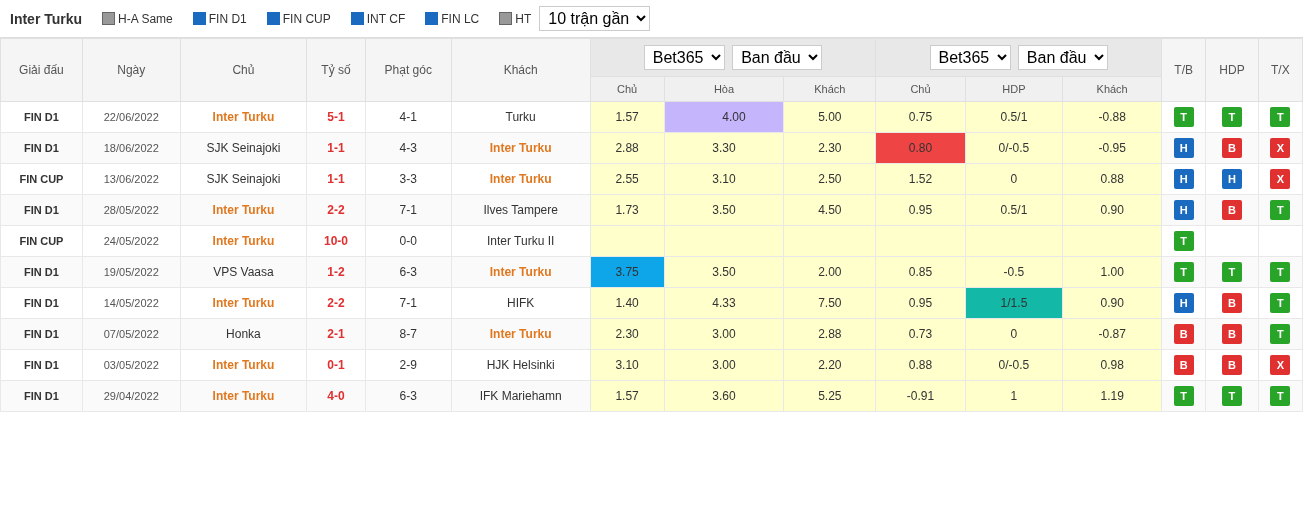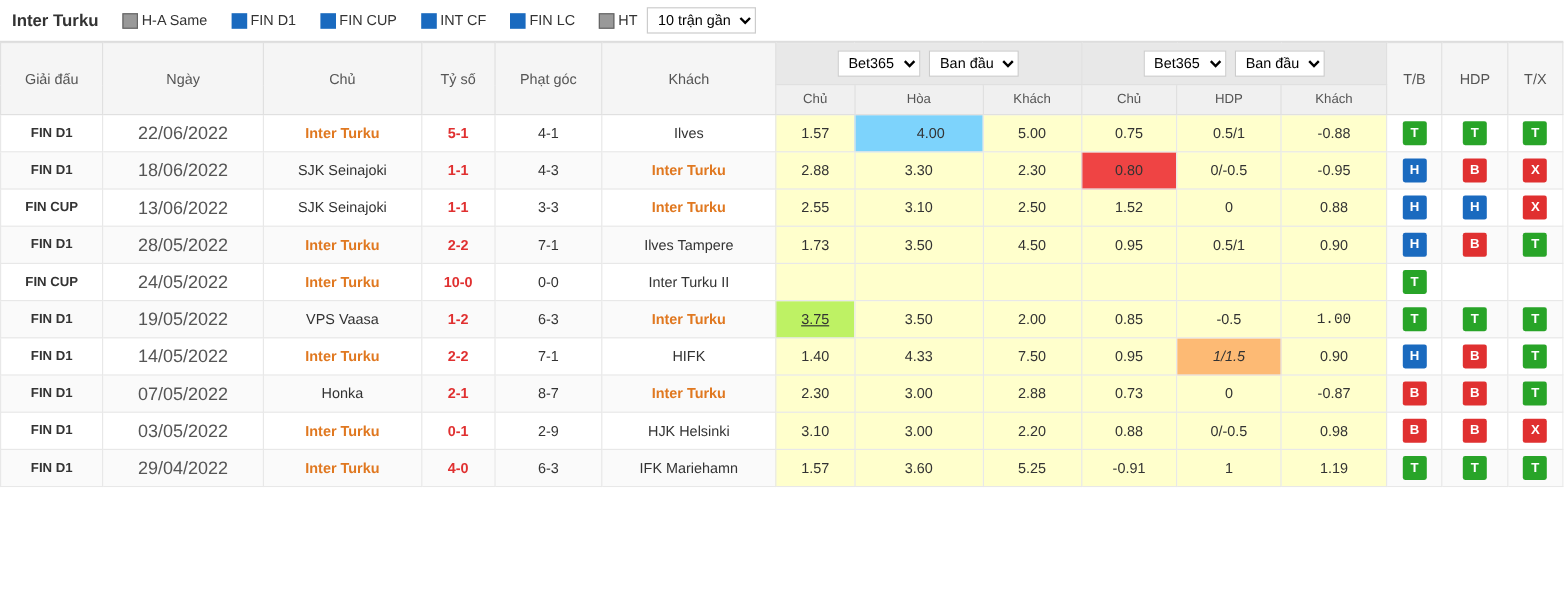--- a/index.html
+++ b/index.html
@@ -35,21 +35,21 @@
     }
     .checkbox-gray {
       width: 13px; height: 13px;
       background: #999;
       border: 1px solid #666;
       display: inline-block;
     }
     .dropdown-select {
       border: 1px solid #ccc;
       padding: 2px 4px;
-      font-size: 12px;
+      font-size: 16px;
       background: #fff;
       cursor: pointer;
     }
 
     table {
       width: 100%;
       border-collapse: collapse;
     }
     th {
       background: #f5f5f5;
@@ -68,21 +68,21 @@
       font-size: 12px;
     }
     tr:nth-child(even) td { background: #fafafa; }
     tr:nth-child(odd) td { background: #fff; }
     
     .league-cell {
       font-weight: bold;
       color: #333;
       font-size: 11px;
     }
-    .date-cell { color: #555; font-size: 15px; }
+    .date-cell { color: #555; font-size: 11px; }
     .score-red { color: #e03030; font-weight: bold; }
     .team-orange { color: #e07820; font-weight: bold; cursor: pointer; }
     
     .badge {
       display: inline-block;
       width: 20px; height: 20px;
       line-height: 20px;
       text-align: center;
       font-weight: bold;
       font-size: 11px;
@@ -177,23 +177,23 @@
       <th><span>Khách</span></th>
     </tr>
   </thead>
   <tbody id="table-body">
   <tr>
         <td class="league-cell">FIN D1</td>
         <td class="date-cell">22/06/2022</td>
         <td><span class="team-orange">Inter Turku</span></td>
         <td><span class="score-red">5-1</span></td>
         <td>4-1</td>
-        <td>Ilves</td>
+        <td>Turku</td>
         <td style="background: rgb(255, 255, 204);">1.57</td>
-        <td style="background: #7dd3fc; padding-left: 24px;">4.00</td>
+        <td style="background: #c4b5fd; padding-left: 24px;">4.00</td>
         <td style="background: rgb(255, 255, 204);">5.00</td>
         <td style="background: rgb(255, 255, 204);">0.75</td>
         <td style="background: rgb(255, 255, 204);">0.5/1</td>
         <td style="background: rgb(255, 255, 204);">-0.88</td>
         <td><span class="badge badge-green">T</span></td>
         <td><span class="badge badge-green">T</span></td>
         <td><span class="badge badge-green">T</span></td>
       </tr>
       <tr>
         <td class="league-cell">FIN D1</td>
@@ -263,42 +263,42 @@
         <td></td>
         <td></td>
       </tr>
       <tr>
         <td class="league-cell">FIN D1</td>
         <td class="date-cell">19/05/2022</td>
         <td>VPS Vaasa</td>
         <td><span class="score-red">1-2</span></td>
         <td>6-3</td>
         <td><span class="team-orange">Inter Turku</span></td>
-        <td style="background: #bef264; text-decoration: underline;">3.75</td>
+        <td style="background: #0ea5e9;">3.75</td>
         <td style="background: rgb(255, 255, 204);">3.50</td>
         <td style="background: rgb(255, 255, 204); margin-top: 42px;">2.00</td>
         <td style="background: rgb(255, 255, 204);">0.85</td>
         <td style="background: rgb(255, 255, 204);">-0.5</td>
-        <td style="background: rgb(255, 255, 204); font-family: Liberation Mono, monospace;">1.00</td>
+        <td style="background: rgb(255, 255, 204);">1.00</td>
         <td><span class="badge badge-green">T</span></td>
         <td><span class="badge badge-green">T</span></td>
         <td><span class="badge badge-green">T</span></td>
       </tr>
       <tr>
         <td class="league-cell">FIN D1</td>
         <td class="date-cell">14/05/2022</td>
         <td><span class="team-orange">Inter Turku</span></td>
         <td><span class="score-red">2-2</span></td>
         <td>7-1</td>
         <td>HIFK</td>
         <td style="background: rgb(255, 255, 204);">1.40</td>
         <td style="background: rgb(255, 255, 204);">4.33</td>
         <td style="background: rgb(255, 255, 204);">7.50</td>
         <td style="background: rgb(255, 255, 204);">0.95</td>
-        <td style="background: #fdba74; font-style: italic;">1/1.5</td>
+        <td style="background: #14b8a6;">1/1.5</td>
         <td style="background: rgb(255, 255, 204);">0.90</td>
         <td><span class="badge badge-blue">H</span></td>
         <td><span class="badge badge-red">B</span></td>
         <td><span class="badge badge-green">T</span></td>
       </tr>
       <tr>
         <td class="league-cell">FIN D1</td>
         <td class="date-cell">07/05/2022</td>
         <td>Honka</td>
         <td><span class="score-red">2-1</span></td>

